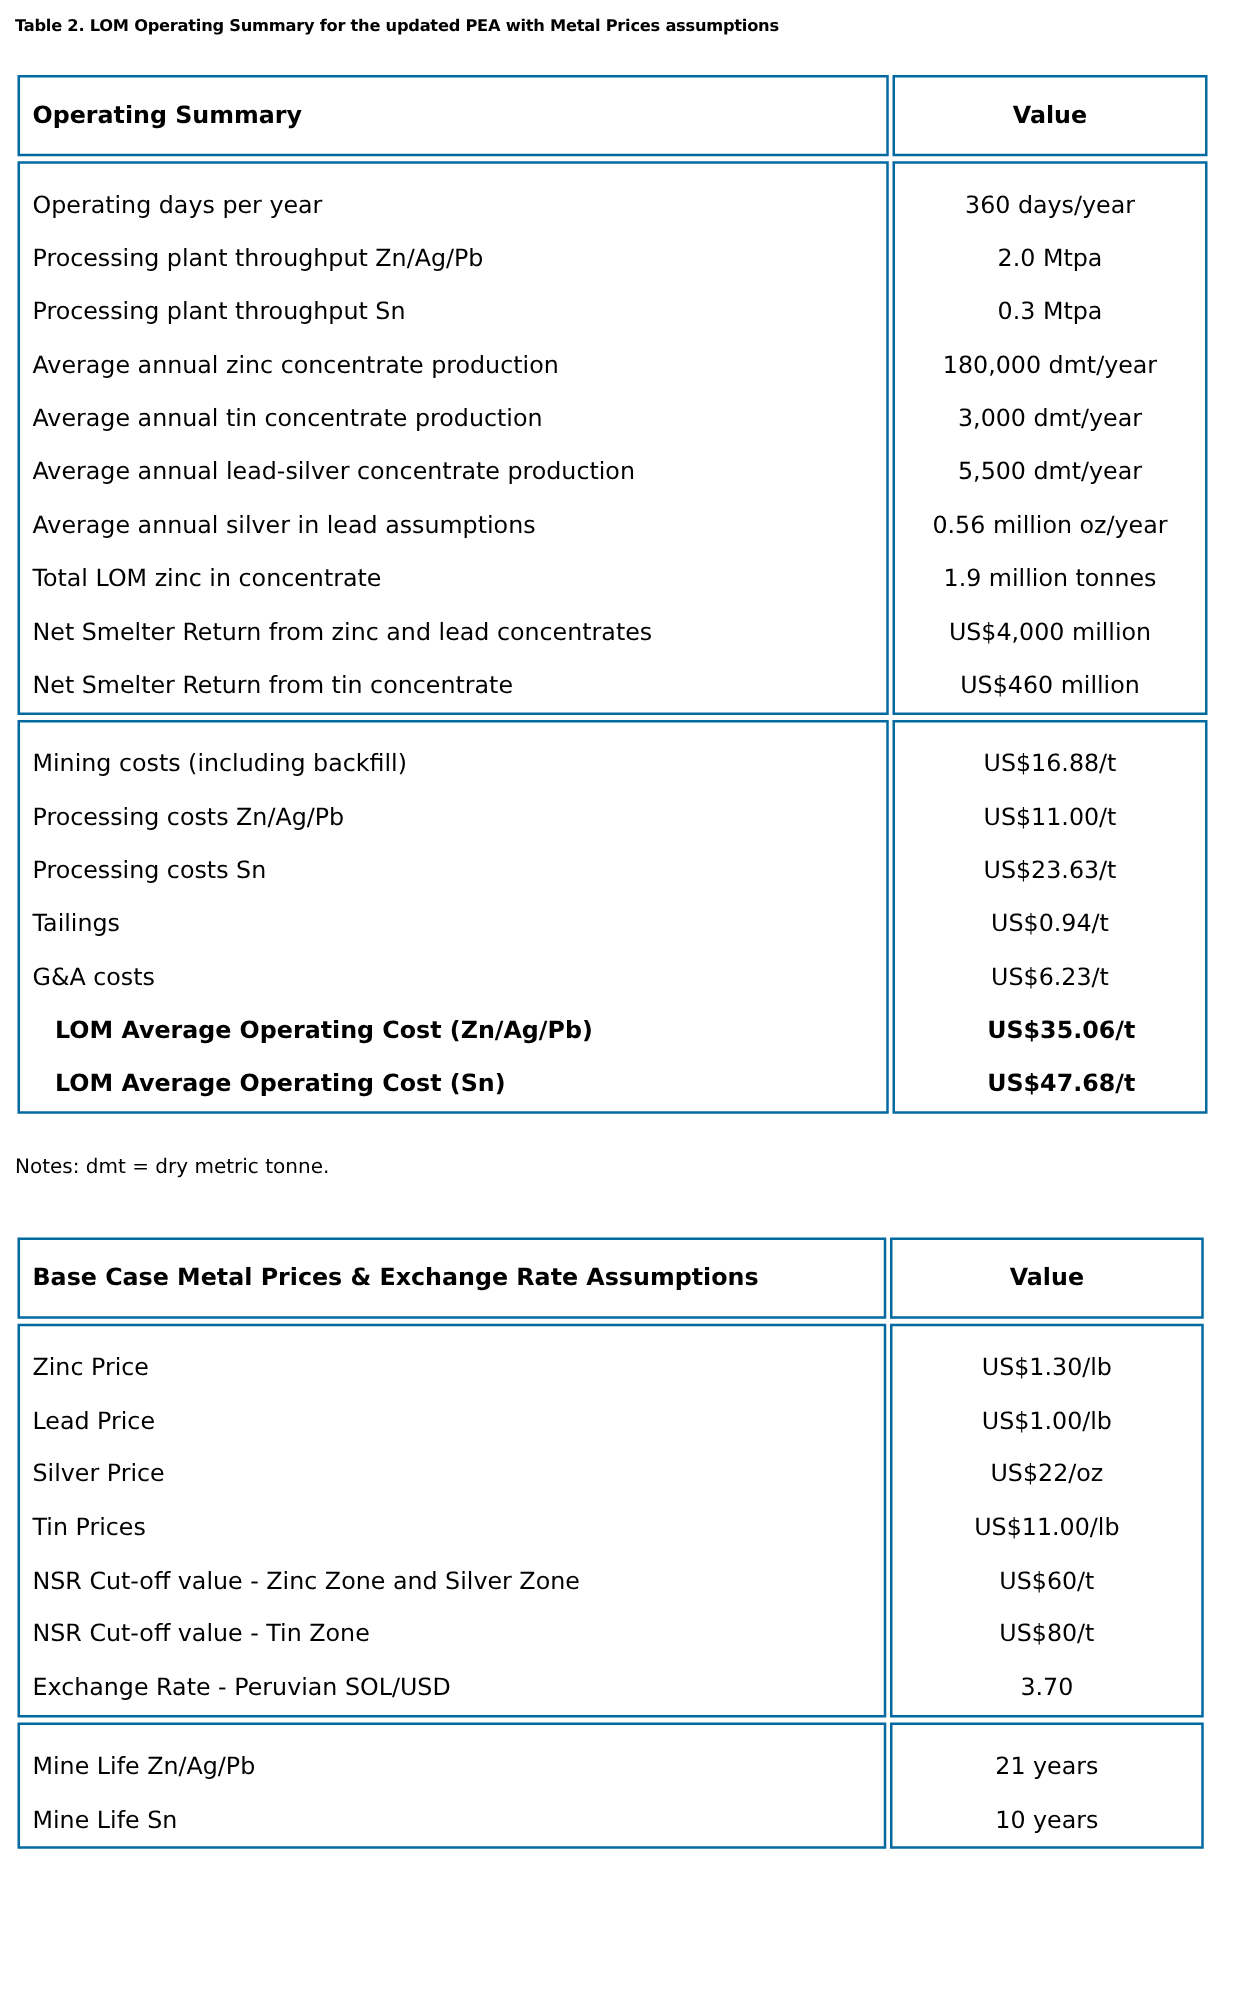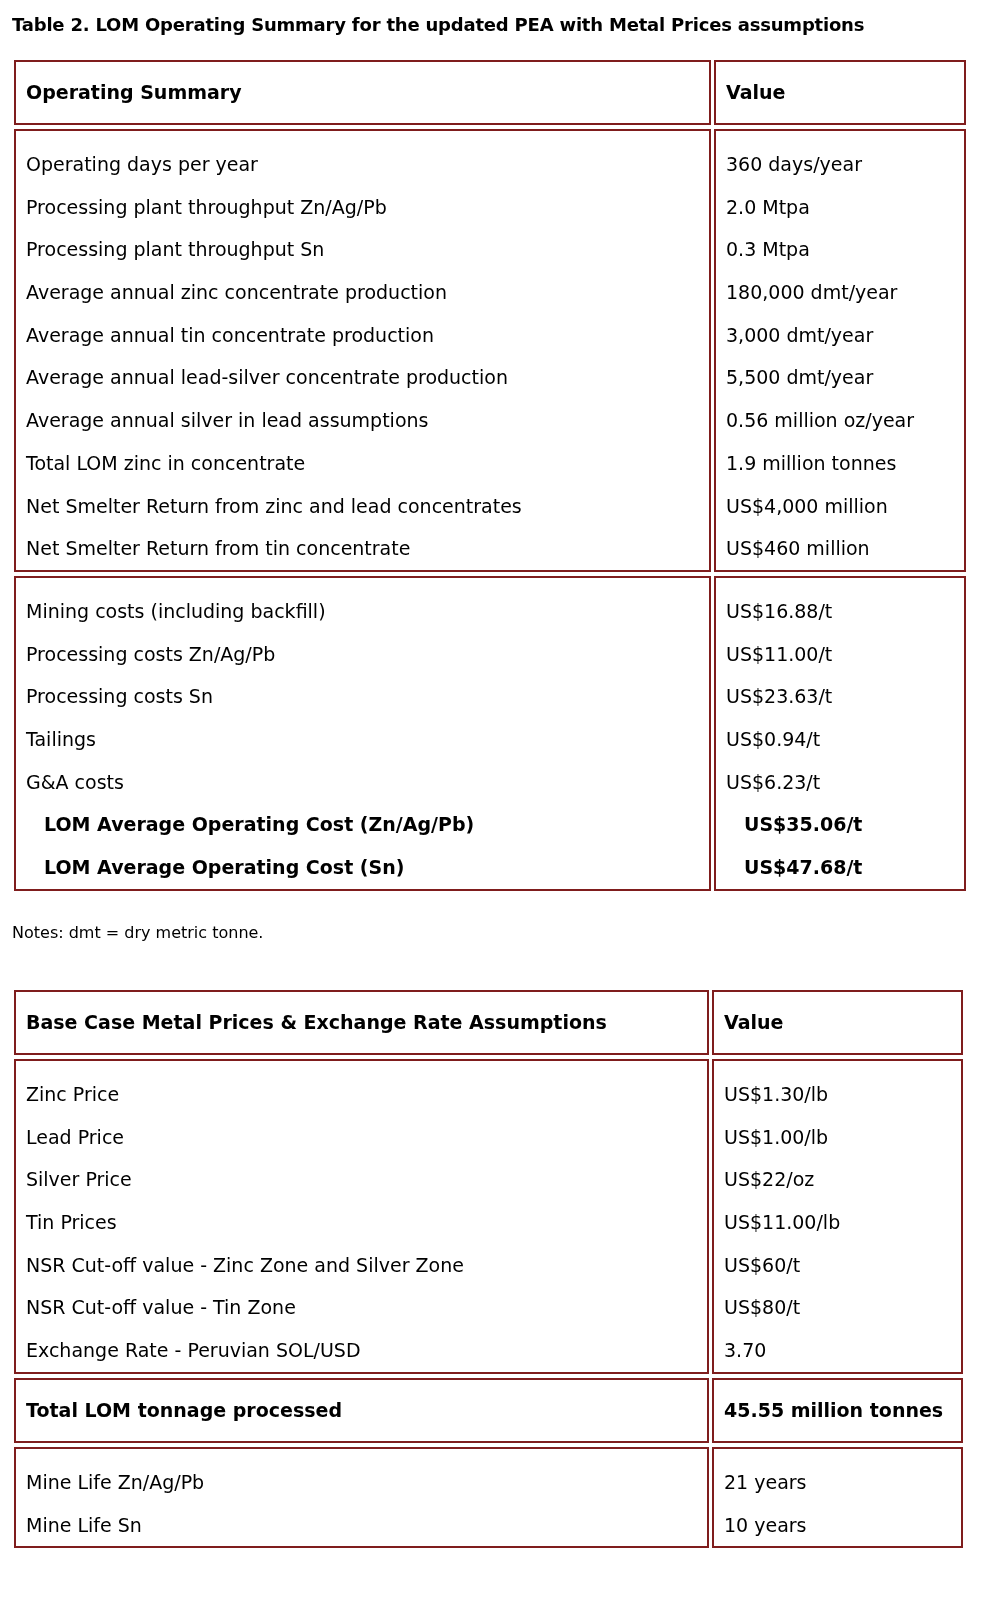--- a/index.html
+++ b/index.html
@@ -12,42 +12,42 @@
       height: 1599px;
       position: relative;
       font-family: "DejaVu Sans", "Liberation Sans", sans-serif;
       color: #000000;
       overflow: hidden;
     }
     .caption {
       position: absolute;
       left: 12px;
       top: 14px;
-      font-size: 18px;
+      font-size: 13px;
       font-weight: bold;
       letter-spacing: -0.2px;
       white-space: nowrap;
     }
     .grid {
       position: absolute;
       left: 14px;
       border-collapse: separate;
       border-spacing: 3px 4px;
       table-layout: fixed;
       margin: -4px -3px;
     }
     .grid td {
-      border: 2px solid #7f1d1d;
+      border: 2px solid #0369a1;
       padding: 0 10px;
       vertical-align: top;
       font-size: 19px;
       line-height: 42.7px;
       white-space: nowrap;
     }
-    .grid td.val { text-align: left; }
+    .grid td.val { text-align: center; }
     .grid td.hdr {
       font-weight: bold;
       height: 61px;
       line-height: 61px;
       vertical-align: middle;
     }
     .grid td.block { padding-top: 12px; }
     .grid .line { display: block; height: 42.7px; }
     .grid .line.bold { font-weight: bold; margin-left: 18px; }
 
@@ -160,24 +160,20 @@
       <span class="line">US$1.30/lb</span>
       <span class="line">US$1.00/lb</span>
       <span class="line">US$22/oz</span>
       <span class="line">US$11.00/lb</span>
       <span class="line">US$60/t</span>
       <span class="line">US$80/t</span>
       <span class="line">3.70</span>
     </td>
   </tr>
   <tr>
-    <td class="hdr">Total LOM tonnage processed</td>
-    <td class="hdr val">45.55 million tonnes</td>
-  </tr>
-  <tr>
     <td class="block">
       <span class="line">Mine Life Zn/Ag/Pb</span>
       <span class="line">Mine Life Sn</span>
     </td>
     <td class="block val">
       <span class="line">21 years</span>
       <span class="line">10 years</span>
     </td>
   </tr>
 </tbody>

